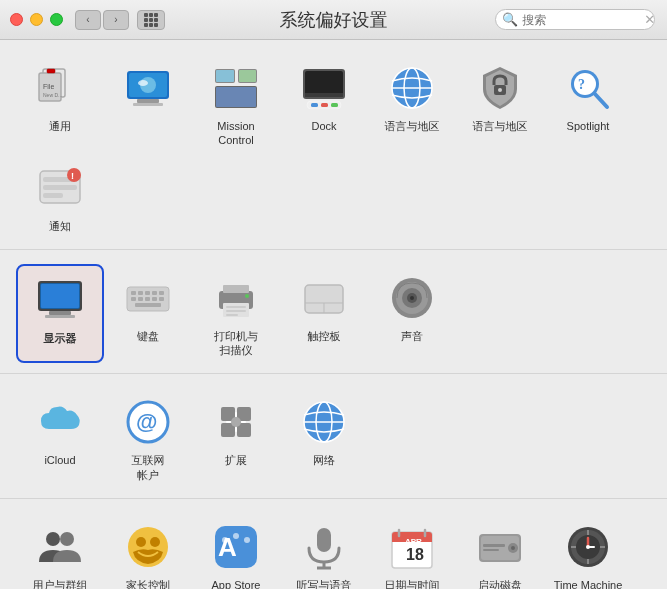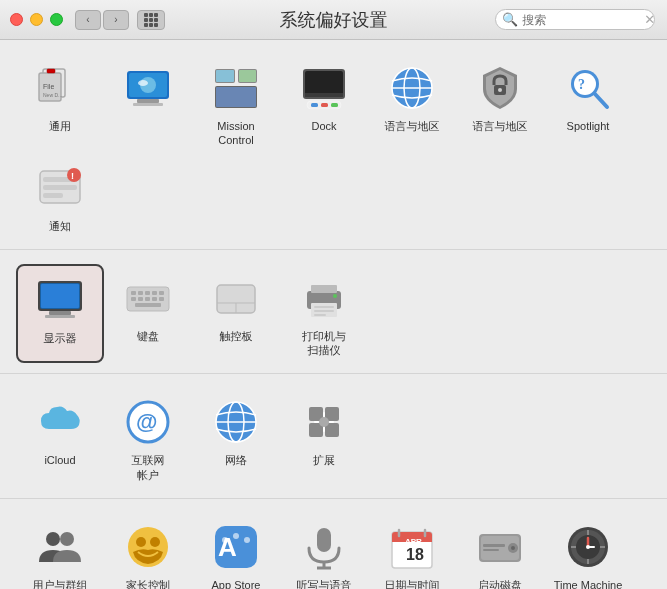--- a/index.html
+++ b/index.html
@@ -114,22 +114,23 @@
       width: 88px;
       display: flex;
       flex-direction: column;
       align-items: center;
       padding: 8px 4px 6px;
       border-radius: 8px;
       cursor: pointer;
       position: relative;
     }
     .icon-item.selected {
-      border: 2px solid #404040;
+      border: 2px solid #1d4ed8;
       background: rgba(224,90,80,0.08);
+      font-weight: bold;
     }
 
     .icon-img {
       width: 52px;
       height: 52px;
       display: flex;
       align-items: center;
       justify-content: center;
       margin-bottom: 5px;
     }
@@ -335,43 +336,56 @@
             <rect x="12" y="30" width="26" height="4" rx="1" fill="#aaa"></rect>
           </svg>
         </div>
         <div class="icon-label">键盘</div>
       </div>
 
 
       <div class="icon-item">
         <div class="icon-img">
           <svg width="50" height="50" viewBox="0 0 50 50">
-            <rect x="6" y="12" width="38" height="28" rx="4" fill="#d8d8d8" stroke="#bbb" stroke-width="1.5"></rect>
-            <line x1="6" y1="30" x2="44" y2="30" stroke="#bbb" stroke-width="1"></line>
-            <line x1="25" y1="30" x2="25" y2="40" stroke="#bbb" stroke-width="1"></line>
-          </svg>
-        </div>
-        <div class="icon-label">触控板</div>
-      </div>
-
-      <div class="icon-item">
-        <div class="icon-img">
-          <svg width="50" height="50" viewBox="0 0 50 50">
             <rect x="8" y="18" width="34" height="18" rx="3" fill="#888"></rect>
             <rect x="12" y="12" width="26" height="8" rx="1" fill="#bbb"></rect>
             <rect x="12" y="30" width="26" height="14" rx="1" fill="#e0e0e0"></rect>
             <rect x="15" y="33" width="20" height="2" rx="1" fill="#ccc"></rect>
             <rect x="15" y="37" width="20" height="2" rx="1" fill="#ccc"></rect>
             <rect x="15" y="41" width="12" height="2" rx="1" fill="#ccc"></rect>
             <circle cx="36" cy="23" r="2" fill="#5ac45a"></circle>
           </svg>
         </div>
         <div class="icon-label">打印机与<br>扫描仪</div>
       </div>
 
+      <div class="icon-item">
+        <div class="icon-img">
+          <svg width="50" height="50" viewBox="0 0 50 50">
+            <rect x="6" y="12" width="38" height="28" rx="4" fill="#d8d8d8" stroke="#bbb" stroke-width="1.5"></rect>
+            <line x1="6" y1="30" x2="44" y2="30" stroke="#bbb" stroke-width="1"></line>
+            <line x1="25" y1="30" x2="25" y2="40" stroke="#bbb" stroke-width="1"></line>
+          </svg>
+        </div>
+        <div class="icon-label">触控板</div>
+      </div>
+
+      <div class="icon-item">
+        <div class="icon-img">
+          <svg width="50" height="50" viewBox="0 0 50 50">
+            <circle cx="25" cy="25" r="20" fill="#888"></circle>
+            <circle cx="25" cy="25" r="16" fill="#999"></circle>
+            <circle cx="25" cy="25" r="10" fill="#777"></circle>
+            <circle cx="25" cy="25" r="5" fill="#555"></circle>
+            <circle cx="25" cy="25" r="2" fill="#333"></circle>
+            <path d="M10,25 Q10,10 25,10 Q40,10 40,25" fill="none" stroke="#666" stroke-width="1" opacity="0.5"></path>
+          </svg>
+        </div>
+        <div class="icon-label">声音</div>
+      </div>
 
     </div>
   </div>
 
   <div class="section">
     <div class="icon-grid">
 
       <div class="icon-item">
         <div class="icon-img">
           <svg width="50" height="50" viewBox="0 0 50 50">
@@ -382,51 +396,51 @@
       </div>
 
       <div class="icon-item">
         <div class="icon-img">
           <svg width="50" height="50" viewBox="0 0 50 50">
             <circle cx="25" cy="25" r="20" fill="white" stroke="#4a90d9" stroke-width="3"></circle>
             <text x="13" y="32" font-size="22" fill="#4a90d9" font-family="sans-serif" font-weight="bold">@</text>
           </svg>
         </div>
         <div class="icon-label">互联网<br>帐户</div>
-      </div>
-
-      <div class="icon-item">
-        <div class="icon-img">
-          <svg width="50" height="50" viewBox="0 0 50 50">
-            <circle cx="25" cy="25" r="20" fill="#4a90d9"></circle>
-            <ellipse cx="25" cy="25" rx="8" ry="20" fill="none" stroke="white" stroke-width="1.5"></ellipse>
-            <line x1="5" y1="25" x2="45" y2="25" stroke="white" stroke-width="1.5"></line>
-            <path d="M5,18 Q25,12 45,18" stroke="white" stroke-width="1.5" fill="none"></path>
-            <path d="M5,32 Q25,38 45,32" stroke="white" stroke-width="1.5" fill="none"></path>
-            <circle cx="25" cy="25" r="20" fill="none" stroke="white" stroke-width="1.5"></circle>
-          </svg>
-        </div>
-        <div class="icon-label">网络</div>
       </div>
 
       <div class="icon-item">
         <div class="icon-img">
           <svg width="50" height="50" viewBox="0 0 50 50">
             <rect x="10" y="10" width="14" height="14" rx="2" fill="#888"></rect>
             <rect x="10" y="26" width="14" height="14" rx="2" fill="#888"></rect>
             <rect x="26" y="10" width="14" height="14" rx="2" fill="#888"></rect>
             <rect x="26" y="26" width="14" height="14" rx="2" fill="#888"></rect>
             <rect x="20" y="20" width="10" height="10" rx="5" fill="#aaa"></rect>
             <rect x="24" y="15" width="2" height="5" rx="1" fill="#fff"></rect>
             <rect x="24" y="30" width="2" height="5" rx="1" fill="#fff"></rect>
             <rect x="15" y="24" width="5" height="2" rx="1" fill="#fff"></rect>
             <rect x="30" y="24" width="5" height="2" rx="1" fill="#fff"></rect>
           </svg>
         </div>
         <div class="icon-label">扩展</div>
+      </div>
+
+      <div class="icon-item">
+        <div class="icon-img">
+          <svg width="50" height="50" viewBox="0 0 50 50">
+            <circle cx="25" cy="25" r="20" fill="#4a90d9"></circle>
+            <ellipse cx="25" cy="25" rx="8" ry="20" fill="none" stroke="white" stroke-width="1.5"></ellipse>
+            <line x1="5" y1="25" x2="45" y2="25" stroke="white" stroke-width="1.5"></line>
+            <path d="M5,18 Q25,12 45,18" stroke="white" stroke-width="1.5" fill="none"></path>
+            <path d="M5,32 Q25,38 45,32" stroke="white" stroke-width="1.5" fill="none"></path>
+            <circle cx="25" cy="25" r="20" fill="none" stroke="white" stroke-width="1.5"></circle>
+          </svg>
+        </div>
+        <div class="icon-label">网络</div>
       </div>
 
 
 
     </div>
   </div>
 
   <div class="section">
     <div class="icon-grid">
 

